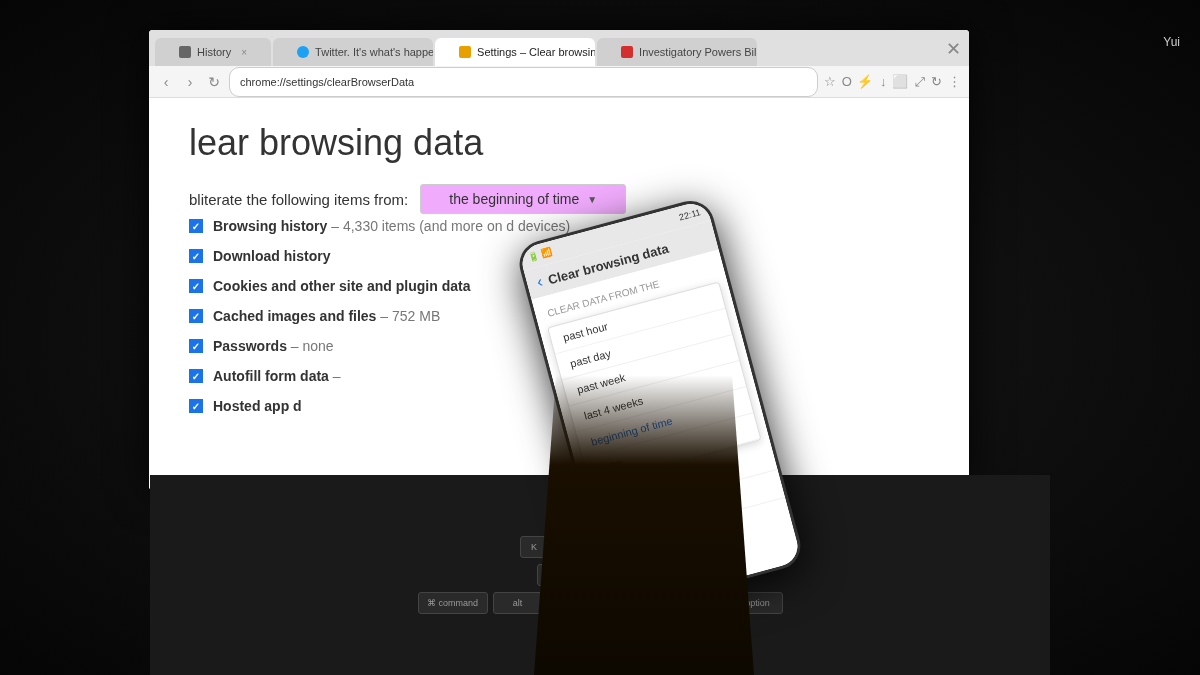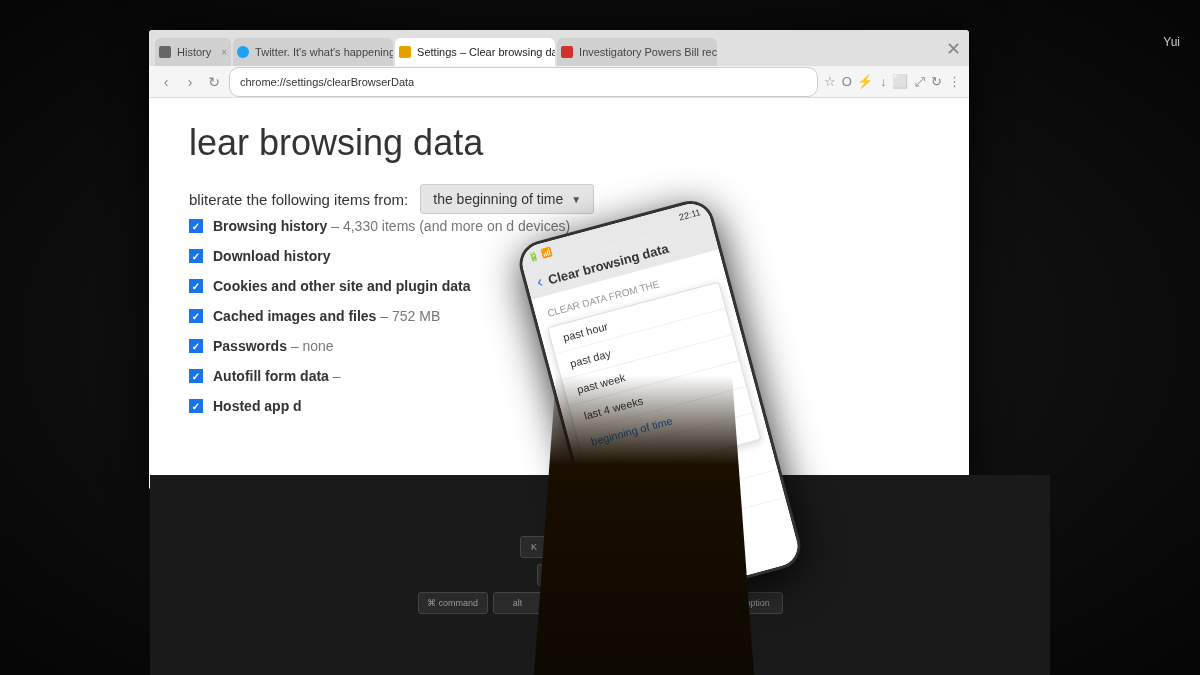--- a/index.html
+++ b/index.html
@@ -86,21 +86,21 @@
       display: flex;
       align-items: flex-end;
       padding: 6px 0 0 6px;
       height: 36px;
       background: #e0e0e0;
       gap: 2px;
     }
 
     .tab {
       height: 28px;
-      padding: 0 4px;
+      padding: 0 24px;
       border-radius: 6px 6px 0 0;
       display: flex;
       align-items: center;
       font-size: 11px;
       color: #444;
       gap: 6px;
       background: #d0d0d0;
       max-width: 160px;
       overflow: hidden;
       white-space: nowrap;
@@ -187,24 +187,24 @@
     .time-selector-row {
       display: flex;
       align-items: center;
       margin-bottom: 4px;
       font-size: 15px;
       color: #333;
     }
 
     .time-dropdown {
       margin-left: 12px;
-      padding: 6px 12px;
+      padding: 6px 28px;
       border: 1px solid #ccc;
       border-radius: 3px;
-      background: #e5e5e5;
+      background: #f0abfc;
       font-size: 14px;
       color: #333;
       display: flex;
       align-items: center;
       gap: 8px;
     }
 
     .dropdown-arrow {
       font-size: 10px;
       color: #555;

